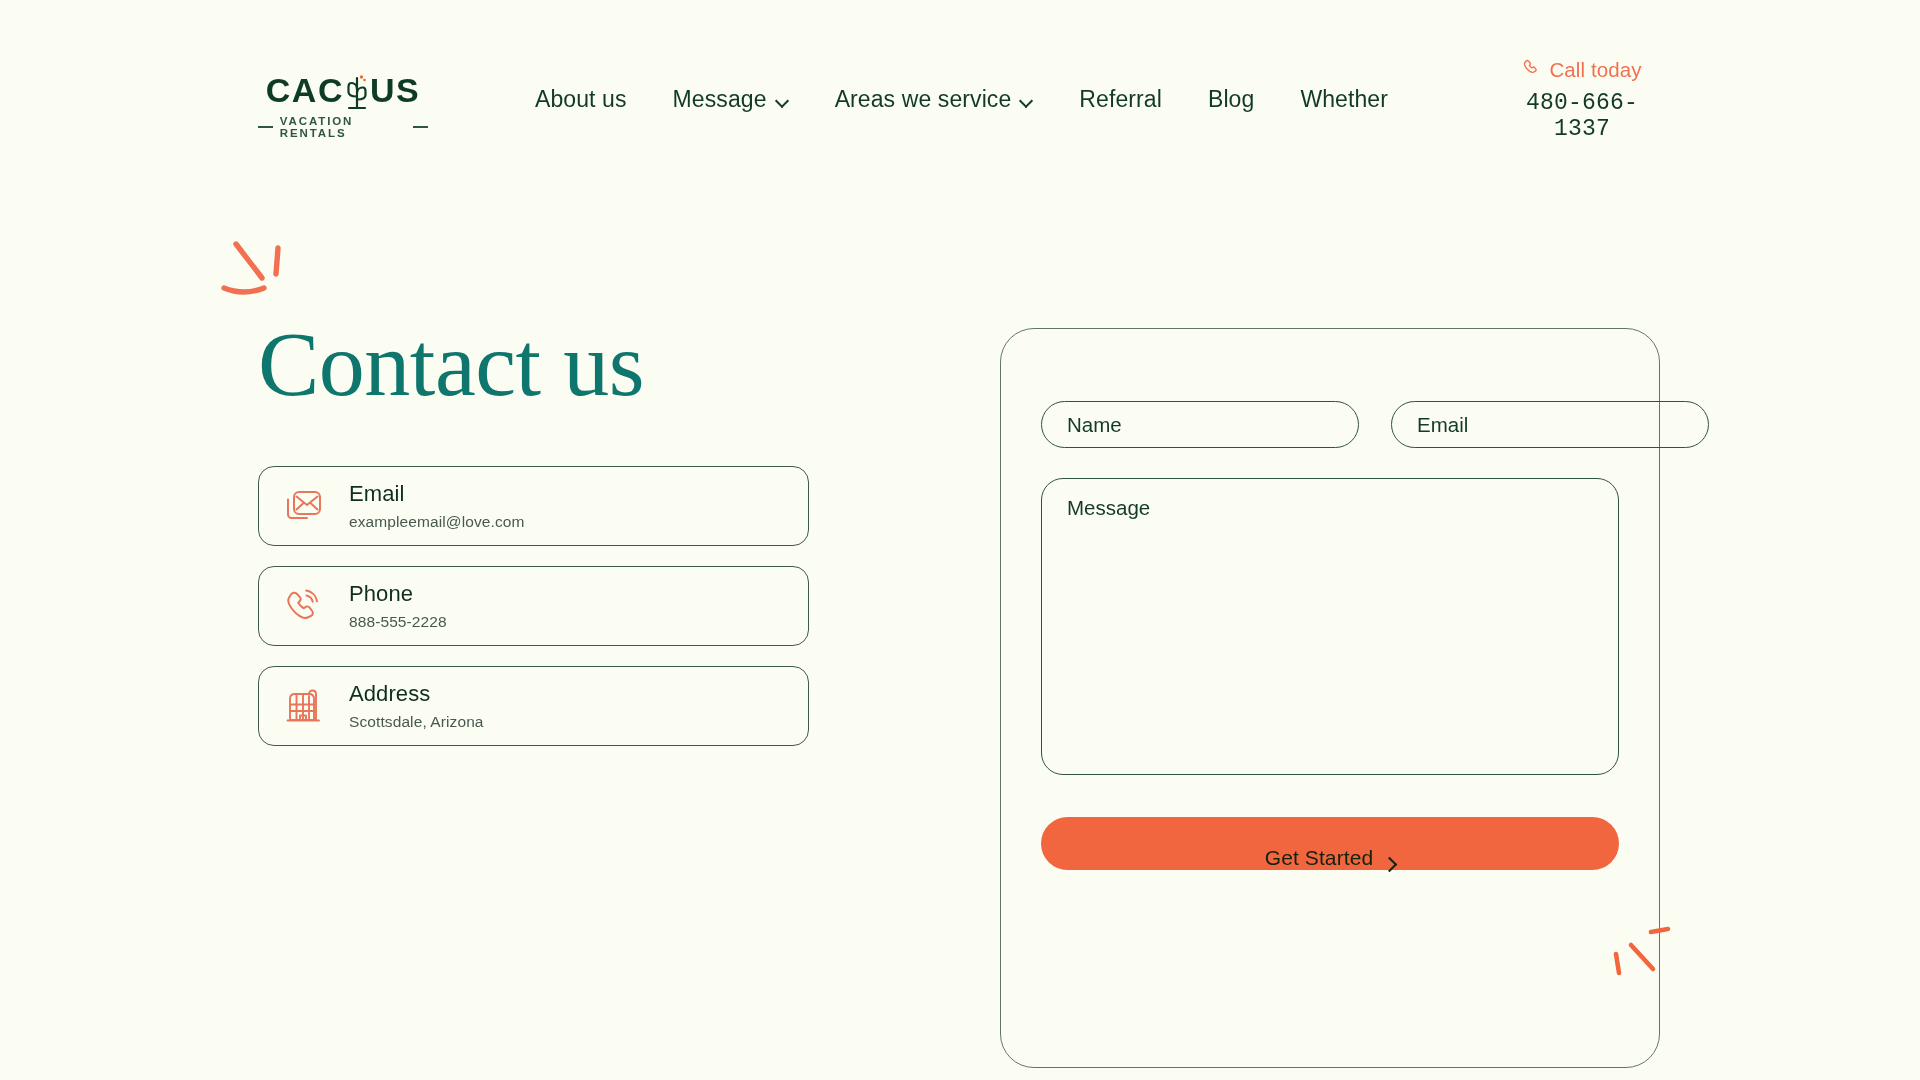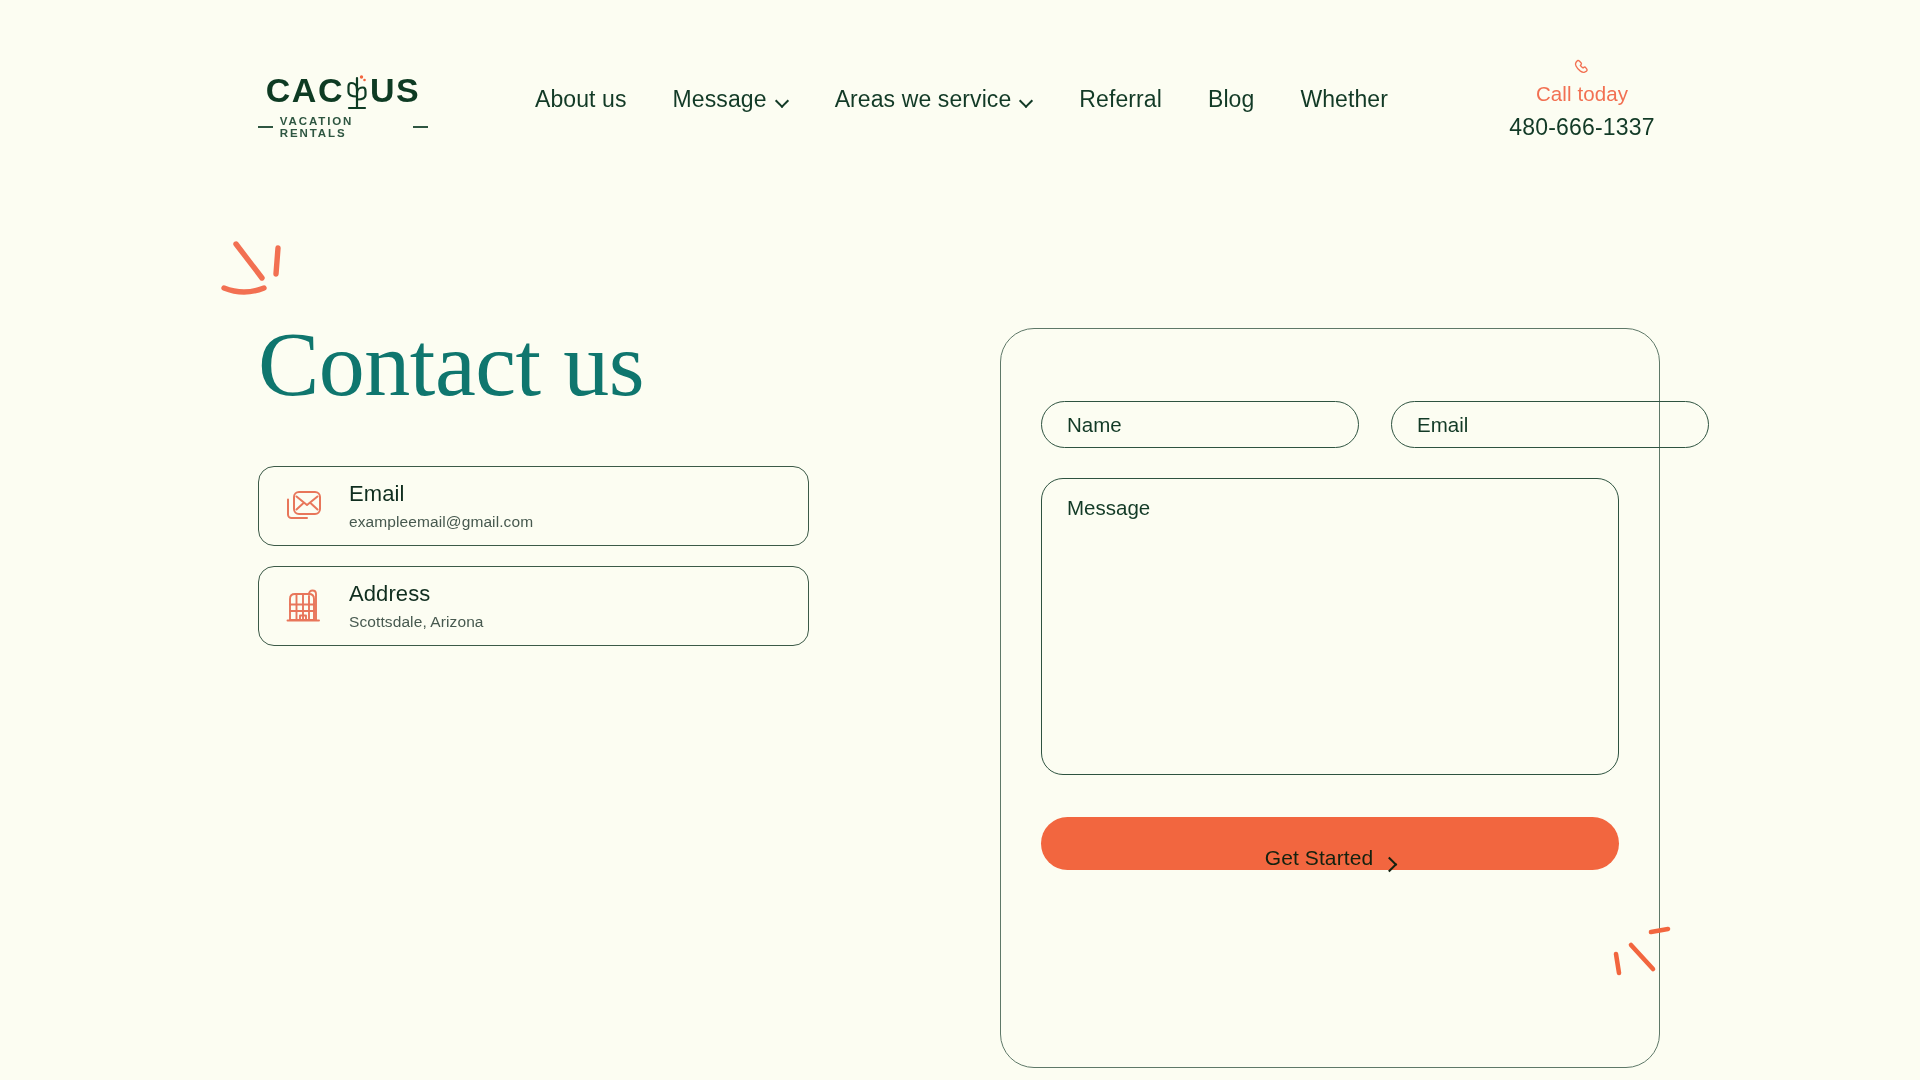--- a/index.html
+++ b/index.html
@@ -109,30 +109,31 @@
     position: absolute;
     right: 254px;
     top: 58px;
     text-align: center;
     width: 168px;
   }
   .call-today {
     display: flex;
     align-items: center;
     justify-content: center;
+    gap: 8px;
     color: #F27052;
     font-size: 20.5px;
     letter-spacing: 0.1px;
-    flex-direction: column;
   }
   .phone-num {
     margin-top: 8px;
     font-size: 23px;
     color: #123A26;
     letter-spacing: 0.2px;
+    font-family: Liberation Mono, monospace;
   }
 
   
   .left-col {
     position: absolute;
     left: 258px;
     top: 262px;
     width: 560px;
   }
   .sparkle-top {
@@ -367,24 +368,39 @@
             <path d="M7 16.5 L7 31.5 C7 33.4 8.6 35 10.5 35 L26 35"></path>
             <rect x="13" y="9" width="26" height="22" rx="5"></rect>
             <path d="M15.5 13.5 L26 22 L36.5 13.5"></path>
             <path d="M15.5 26.5 L22 20.5"></path>
             <path d="M36.5 26.5 L30 20.5"></path>
           </g>
         </svg>
       </span>
       <span class="info-text">
         <span class="info-title">Email</span>
-        <span class="info-sub">exampleemail@gmail.com</span>
-      </span>
-    </div>
-
+        <span class="info-sub">exampleemail@love.com</span>
+      </span>
+    </div>
+
+    <div class="info-card">
+      <span class="info-icon">
+        <svg viewBox="0 0 46 46" width="46" height="46" aria-hidden="true">
+          <g fill="none" stroke="#E8765A" stroke-width="2" stroke-linecap="round" stroke-linejoin="round">
+            <path d="M15.5 10.5 C13.6 9 11.2 9.6 10.1 11.3 L8.2 14.3 C6.8 16.5 7.2 19.3 8.5 21.9 C10.6 26.1 14 29.9 18.1 32.7 C20.9 34.6 24.2 35.7 26.6 34.5 L30.1 32.8 C31.9 31.9 32.4 29.6 31.2 28 L28.6 24.6 C27.6 23.3 25.7 23.1 24.4 24.1 L22.8 25.3 C20.6 24 18.6 22.1 17.2 19.8 L18.7 18.2 C19.8 17 19.8 15.1 18.7 13.9 Z"></path>
+            <path d="M25.5 12.5 C28.6 13.2 31 15.6 31.7 18.7"></path>
+            <path d="M25.2 7.5 C30.8 8.4 35.1 12.7 36 18.3"></path>
+          </g>
+        </svg>
+      </span>
+      <span class="info-text">
+        <span class="info-title">Phone</span>
+        <span class="info-sub">888-555-2228</span>
+      </span>
+    </div>
 
     <div class="info-card">
       <span class="info-icon">
         <svg viewBox="0 0 46 46" width="46" height="46" aria-hidden="true">
           <g fill="none" stroke="#E8765A" stroke-width="1.9" stroke-linecap="round" stroke-linejoin="round">
             <path d="M9 16 C9 13 11 11 14 11 L28 11 C31 11 33 13 33 16 L33 37 L9 37 Z"></path>
             <path d="M28 11 C28 8.8 29.5 7.5 31.5 7.5 C33.5 7.5 35 8.8 35 11 L35 37"></path>
             <path d="M9 21.5 L33 21.5 M9 28 L33 28"></path>
             <path d="M15.5 11 L15.5 37 M22 11 L22 37 M28 13 L28 37"></path>
             <path d="M19 37 L19 32.5 L25 32.5 L25 37"></path>

